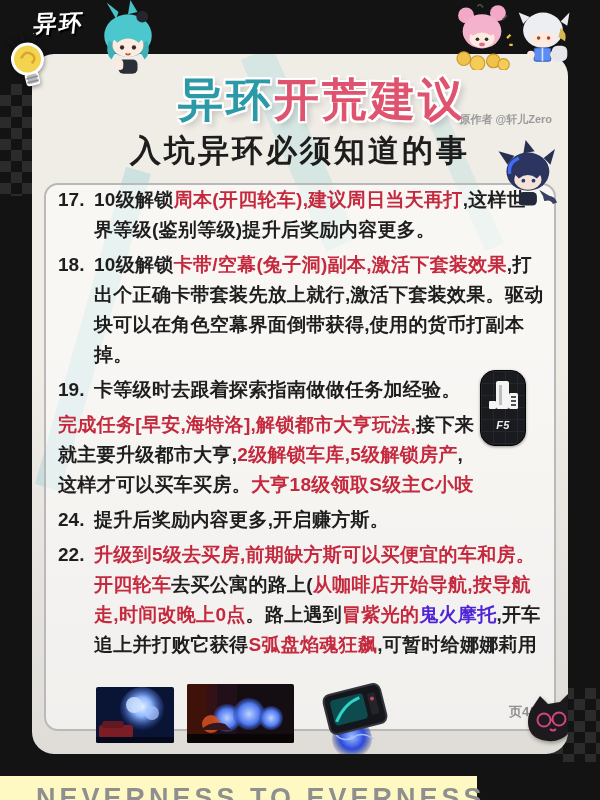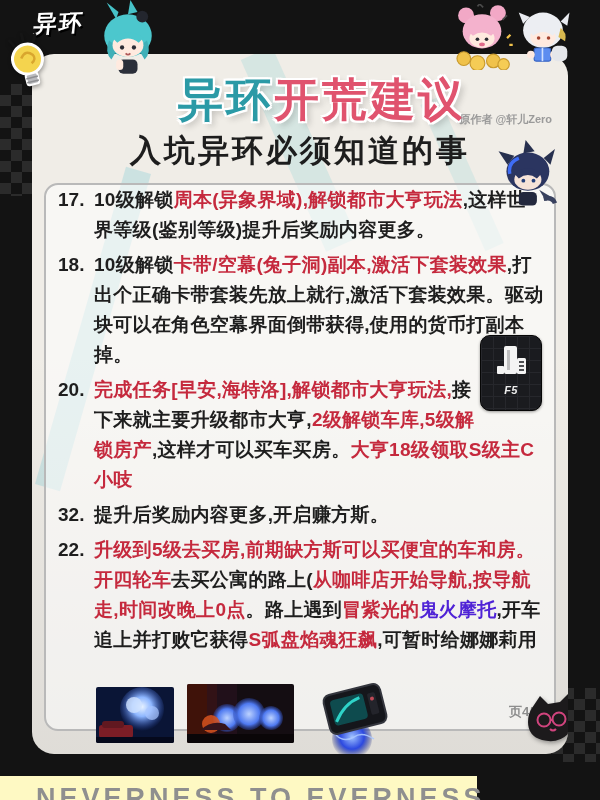--- a/index.html
+++ b/index.html
@@ -34,23 +34,23 @@
 
   
   .tips-panel { position:absolute; left:12px; top:129px; width:512px; height:548px; background:rgba(255,255,255,.55); border:2px solid #b9b9b9; border-radius:14px; padding:0 10px 0 12px; }
   .tips-list { list-style:none; }
   .tip { display:flex; margin-bottom:5px; }
   .tip-num { flex:0 0 36px; font-size:19px; font-weight:800; color:#1e1e1e; line-height:30px; }
   .tip-text { flex:1; font-size:19px; font-weight:800; line-height:30px; letter-spacing:.3px; }
 
   
   .f5-anchor { float:right; width:66px; height:34px; position:relative; }
-  .f5-badge { position:absolute; top:-40px; left:2px; width:62px; height:76px; background:#1a1b1f;
+  .f5-badge { position:absolute; top:-40px; left:2px; width:46px; height:76px; background:#1a1b1f;
     background-image:linear-gradient(#26272c 1px, transparent 1px),linear-gradient(90deg,#26272c 1px, transparent 1px);
-    background-size:12px 12px; border:1px solid #060606; border-radius:10px; box-shadow:0 1px 3px rgba(0,0,0,.4); }
+    background-size:12px 12px; border:1px solid #060606; border-radius:15px; box-shadow:0 1px 3px rgba(0,0,0,.4); }
   .f5-badge svg { position:absolute; left:50%; top:8px; transform:translateX(-50%); }
   .f5-label { position:absolute; bottom:5px; width:100%; text-align:center; color:#ececec; font-size:11px; font-weight:700; font-style:italic; }
 
   
   .media-img { position:absolute; border-radius:2px; overflow:hidden; }
   .media-1 { left:50px;  top:502px; width:78px;  height:56px; }
   .media-2 { left:141px; top:499px; width:107px; height:59px; }
   .media-3 { left:272px; top:492px; width:74px;  height:84px; overflow:visible; }
 
   .page-indicator { position:absolute; right:14px; top:518px; color:#8e8e8e; font-size:13px; font-weight:700; }
@@ -80,43 +80,46 @@
     <div class="title-row">
       <span class="title-accent">异环</span><span class="title-main">开荒建议</span>
     </div>
     <div class="author-credit">原作者 @轩儿Zero</div>
     <div class="subtitle">入坑异环必须知道的事</div>
 
     <div class="tips-panel">
       <ol class="tips-list">
           <li class="tip">
             <span class="tip-num">17.</span>
-            <div class="tip-text"><span style="color: rgb(30, 30, 30);">10级解锁</span><span style="color: rgb(197, 41, 61);">周本(异象界域),解锁都市大亨玩法</span><span style="color: rgb(30, 30, 30);">,这样世界等级(鉴别等级)提升后奖励内容更多。</span></div>
+            <div class="tip-text"><span style="color: rgb(30, 30, 30);">10级解锁</span><span style="color: rgb(197, 41, 61);">周本(开四轮车),建议周日当天再打</span><span style="color: rgb(30, 30, 30);">,这样世界等级(鉴别等级)提升后奖励内容更多。</span></div>
           </li>
           <li class="tip">
             <span class="tip-num">18.</span>
             <div class="tip-text"><span style="color: rgb(30, 30, 30);">10级解锁</span><span style="color: rgb(197, 41, 61);">卡带/空幕(兔子洞)副本,激活下套装效果</span><span style="color: rgb(30, 30, 30);">,打出个正确卡带套装先放上就行,激活下套装效果。驱动块可以在角色空幕界面倒带获得,使用的货币打副本掉。</span></div>
           </li>
           <li class="tip">
-            <span class="tip-num">20.</span>
+            <span class="tip-num">19.</span>
+            <div class="tip-text"><span style="color: rgb(30, 30, 30);">卡等级时去跟着探索指南做做任务加经验。</span></div>
+          </li>
+          <li class="tip">
             <div class="tip-text"><span class="f5-anchor">
                 <div class="f5-badge" id="f5-badge">
       <svg width="40" height="38" viewBox="0 0 40 38">
         <rect x="13" y="2" width="13" height="28" rx="2" fill="#f4f4f4"></rect>
         <rect x="26" y="14" width="9" height="16" rx="1.5" fill="#f4f4f4"></rect>
         <rect x="6" y="22" width="7" height="8" rx="1" fill="#f4f4f4"></rect>
         <path d="M28 18 h5 M28 22 h5 M28 26 h5" stroke="#1a1b1f" stroke-width="1.4"></path>
         <rect x="16" y="6" width="3" height="20" fill="#1a1b1f" opacity=".25"></rect>
       </svg>
       <span class="f5-label">F5</span>
     </div>
               </span><span style="color: rgb(197, 41, 61); text-align: center;">完成任务[早安,海特洛],解锁都市大亨玩法,</span><span style="color: rgb(30, 30, 30);">接下来就主要升级都市大亨,</span><span style="color: rgb(197, 41, 61);">2级解锁车库,5级解锁房产</span><span style="color: rgb(30, 30, 30);">,这样才可以买车买房。</span><span style="color: rgb(197, 41, 61);">大亨18级领取S级主C小吱</span></div>
           </li>
           <li class="tip">
-            <span class="tip-num">32.</span>
+            <span class="tip-num">24.</span>
             <div class="tip-text"><span style="color: rgb(30, 30, 30);">提升后奖励内容更多,开启赚方斯。</span></div>
           </li>
           <li class="tip">
             <span class="tip-num">22.</span>
             <div class="tip-text"><span style="color: rgb(197, 41, 61);">升级到5级去买房,前期缺方斯可以买便宜的车和房。开四轮车</span><span style="color: rgb(30, 30, 30);">去买公寓的路上(</span><span style="color: rgb(197, 41, 61);">从咖啡店开始导航,按导航走,时间改晚上0点</span><span style="color: rgb(30, 30, 30);">。路上遇到</span><span style="color: rgb(197, 41, 61);">冒紫光的</span><span style="color: rgb(79, 35, 214);">鬼火摩托</span><span style="color: rgb(30, 30, 30);">,开车追上并打败它获得</span><span style="color: rgb(197, 41, 61);">S弧盘焰魂狂飙</span><span style="color: rgb(30, 30, 30);">,可暂时给娜娜莉用</span></div>
           </li>
         </ol>
 
       <div class="media-img media-1">
         <svg width="78" height="56" viewBox="0 0 78 56">

